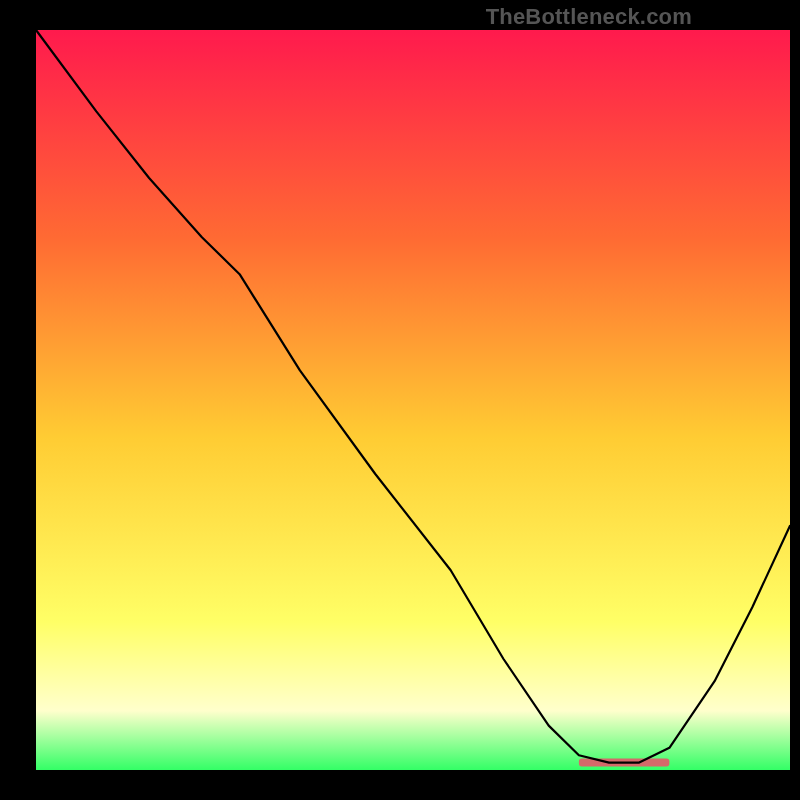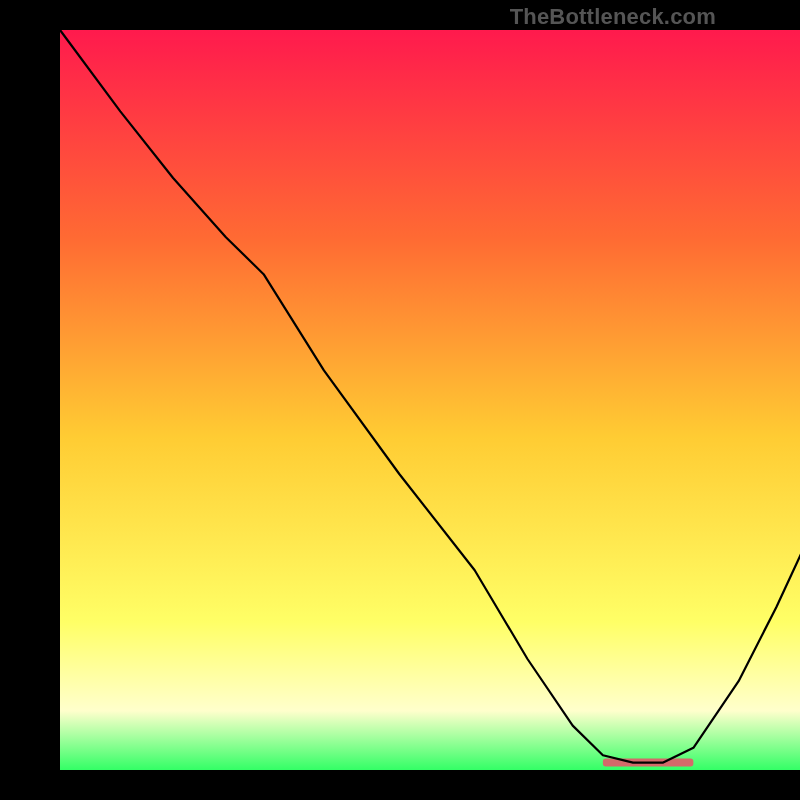--- a/index.html
+++ b/index.html
@@ -7,21 +7,20 @@
     padding: 0;
     width: 800px;
     height: 800px;
     background: #000000;
     overflow: hidden;
   }
   .container {
     position: relative;
     width: 704px;
     height: 800px;
-    padding-left: 24px;
   }
   .watermark {
     position: absolute;
     top: 4px;
     right: 12px;
     color: #555555;
     font-family: Arial, Helvetica, sans-serif;
     font-size: 22px;
     font-weight: 600;
     letter-spacing: 0.2px;

